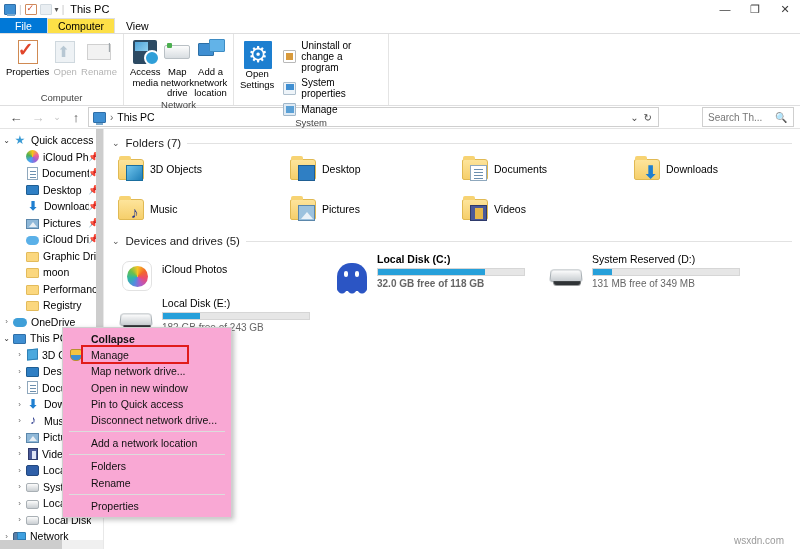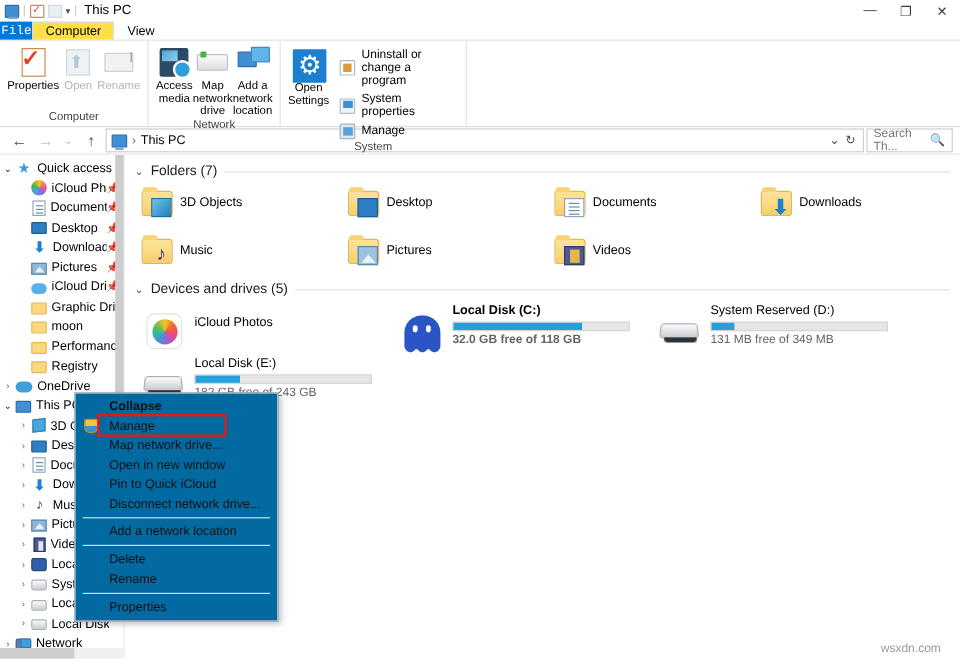--- a/index.html
+++ b/index.html
@@ -30,21 +30,21 @@
   .title-text { margin-left:6px; font-size:11px; color:#000; }
   .wincontrols { position:absolute; right:0; top:0; height:18px; display:flex; }
   .wc { width:30px; height:18px; display:flex; align-items:center; justify-content:center;
         font-size:11px; color:#3c3c3c; }
 
   
   .tabstrip { height:16px; display:flex; align-items:stretch; background:#fff;
               border-bottom:1px solid #dededf; position:relative; }
   .tab { padding:0 10px; display:flex; align-items:center; font-size:10.5px; color:#000;
          border:1px solid transparent; border-bottom:none; }
-  .tab.file { background:#0078d7; color:#fff; padding:0 0;font-family:Liberation Mono, monospace; }
+  .tab.file { background:#0078d7; color:#fff; padding:0 14px; }
   .tab.active { background:#fde047; border-color:#dededf; position:relative; top:0px; }
   .tabstrip:after{ content:""; position:absolute; left:0; right:0; bottom:-1px; height:1px; }
 
   
   .ribbon { height:72px; background:#fff; border-bottom:1px solid #dededf;
             display:flex; position:relative; }
   .rgroup { display:flex; flex-direction:column; justify-content:space-between;
             border-right:1px solid #e4e4e4; padding:3px 0 0 0; }
   .rgroup-body { display:flex; align-items:flex-start; padding:0 6px; flex:1; }
   .rgroup-label { text-align:center; font-size:9.5px; color:#444; padding-bottom:2px; }
@@ -108,23 +108,23 @@
   .navbtn.small { width:14px; font-size:9px; }
   .addrfield { flex:1; height:20px; border:1px solid #cfcfcf; background:#fff;
                display:flex; align-items:center; padding:0 4px; gap:4px; }
   .addr-ic { width:13px; height:11px; background:#3f8fd2; border:1px solid #2f6fa8;
              border-radius:1px; position:relative; flex:none; }
   .addr-ic:after{ content:""; position:absolute; left:2px; bottom:-3px; width:7px; height:2px; background:#7aa9cd;}
   .addr-sep { color:#666; font-size:10px; }
   .addr-txt { font-size:10.5px; }
   .addr-right { margin-left:auto; display:flex; align-items:center; gap:5px; padding-right:2px; }
   .addr-right span { color:#4a4a4a; font-size:10px; }
-  .searchfield { width:72px; height:20px; border:1px solid #cfcfcf; background:#fff;
+  .searchfield { width:92px; height:20px; border:1px solid #cfcfcf; background:#fff;
                  display:flex; align-items:center; justify-content:space-between;
-                 padding:0 5px; font-size:10px; color:#767676; }
+                 padding:0 5px; font-size:10px; color:#767676;margin-left:41px; }
 
   
   .body { display:flex; height:421px; border-top:1px solid #e4e4e4; }
 
   
   .sidebar { width:104px; background:#fff; position:relative; overflow:hidden;
              border-right:1px solid #e8e8e8; padding-top:3px; }
   .tree-row { height:16.5px; display:flex; align-items:center; font-size:10.5px;
               padding-right:3px; white-space:nowrap; }
   .chev { width:13px; text-align:center; font-size:8px; color:#6a6a6a; flex:none; }
@@ -224,21 +224,21 @@
   .ghost .eye { position:absolute; top:8px; width:4px; height:6px; background:#fff; border-radius:2px; }
   .ghost .eye.l { left:7px; } .ghost .eye.r { left:18px; }
   .icloud-ic { position:absolute; left:4px; top:2px; width:30px; height:30px; border-radius:7px;
                background:#fff; border:1px solid #e2e2e2; }
   .icloud-ic:after { content:""; position:absolute; left:4px; top:4px; width:21px; height:21px;
      border-radius:50%;
      background:conic-gradient(#f7c325,#f2682a,#ec4b6e,#b459c4,#4f8ce0,#2fb8a2,#6cc04a,#f7c325); }
 
   
   .ctxmenu { position:absolute; left:62px; top:327px; width:170px;
-             background:#0369a1; border:1px solid #cfcfcf;
+             background:#f9a8d4; border:1px solid #cfcfcf;
              box-shadow:2px 2px 5px rgba(0,0,0,.25); padding:3px 0; z-index:50; }
   .ctxitem { height:16.2px; display:flex; align-items:center; padding-left:28px;
              font-size:10.5px; color:#111; position:relative; }
   .ctxitem.bold { font-weight:bold; }
   .ctxsep { height:1px; background:#dcdcdc; margin:3px 6px; }
   .ctx-shield { position:absolute; left:7px; top:2px; width:12px; height:12px;
                 background:linear-gradient(#f4c542 50%, #3f8fd2 50%);
                 border-radius:2px 2px 5px 5px; border:1px solid #b88f2e; }
   .ctx-highlight { position:absolute; left:18px; top:-2px; width:108px; height:19px;
                    border:2px solid #e11b1b; }
@@ -644,32 +644,32 @@
         <span>Manage</span>
         <span class="ctx-highlight" style="border-color: rgb(225, 27, 27);"></span>
       </div>
       <div class="ctxitem">
         <span>Map network drive...</span>
       </div>
       <div class="ctxitem">
         <span>Open in new window</span>
       </div>
       <div class="ctxitem">
-        <span>Pin to Quick iCloud</span>
+        <span>Pin to Quick access</span>
       </div>
       <div class="ctxitem">
         <span>Disconnect network drive...</span>
       </div>
       <div class="ctxsep"></div>
       <div class="ctxitem">
         <span>Add a network location</span>
       </div>
       <div class="ctxsep"></div>
       <div class="ctxitem">
-        <span>Delete</span>
+        <span>Folders</span>
       </div>
       <div class="ctxitem">
         <span>Rename</span>
       </div>
       <div class="ctxsep"></div>
       <div class="ctxitem">
         <span>Properties</span>
       </div>
     </div>
 

